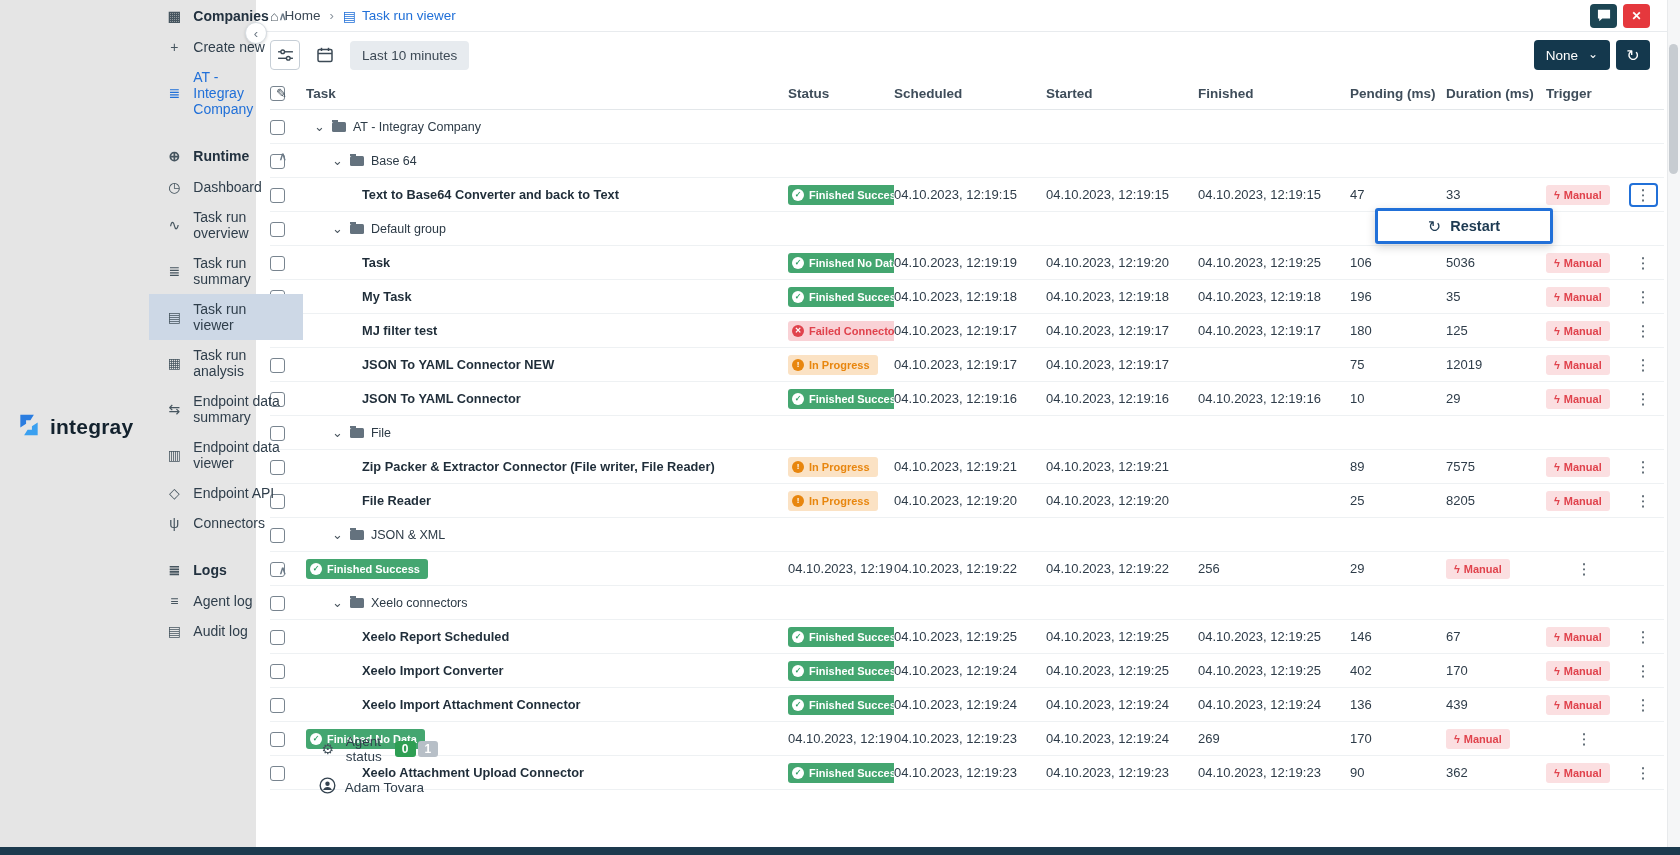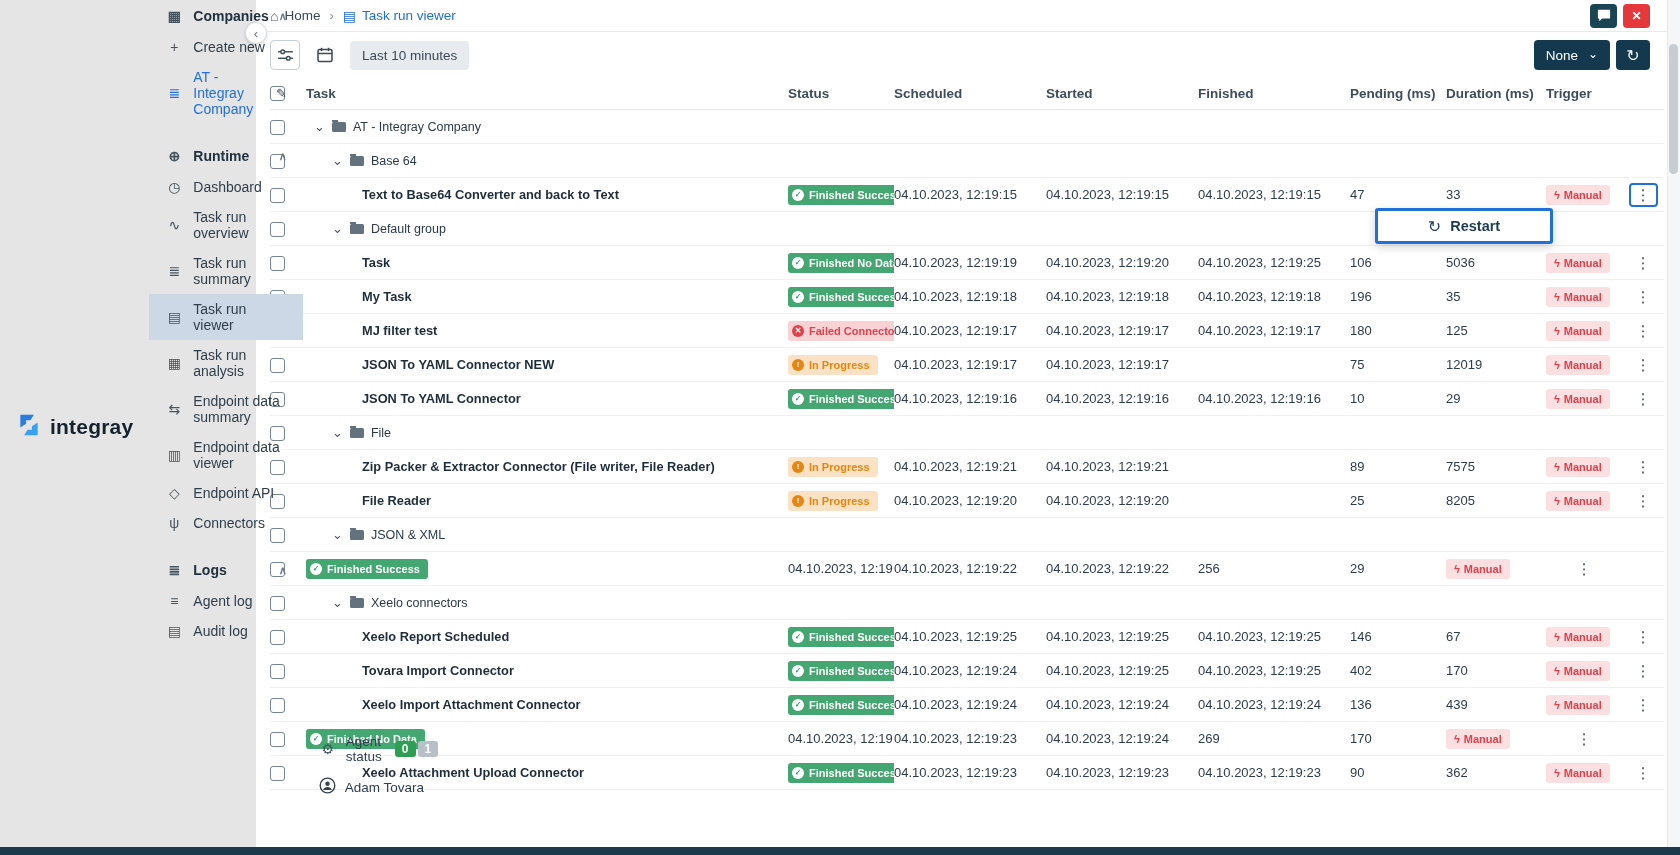--- a/index.html
+++ b/index.html
@@ -426,21 +426,21 @@
             <div class="cell">04.10.2023, 12:19:25</div>
             <div class="cell">04.10.2023, 12:19:25</div>
             <div class="cell">04.10.2023, 12:19:25</div>
             <div class="cell">146</div>
             <div class="cell">67</div>
             <div class="cell"><span class="trigger-badge"><span class="bolt">ϟ</span>Manual</span></div>
             <div class="cell c-kebab"><span class="kebab">⋮</span></div>
           </div>
           <div class="trow">
             <div class="cell"><span class="cb"></span></div>
-            <div class="cell c-task"><span class="tname">Tovara Import Connector</span></div>
+            <div class="cell c-task"><span class="tname">Xeelo Import Converter</span></div>
             <div class="cell"><span class="badge b-success"><span class="bdot">✓</span>Finished Success</span></div>
             <div class="cell">04.10.2023, 12:19:24</div>
             <div class="cell">04.10.2023, 12:19:25</div>
             <div class="cell">04.10.2023, 12:19:25</div>
             <div class="cell">402</div>
             <div class="cell">170</div>
             <div class="cell"><span class="trigger-badge"><span class="bolt">ϟ</span>Manual</span></div>
             <div class="cell c-kebab"><span class="kebab">⋮</span></div>
           </div>
           <div class="trow">

